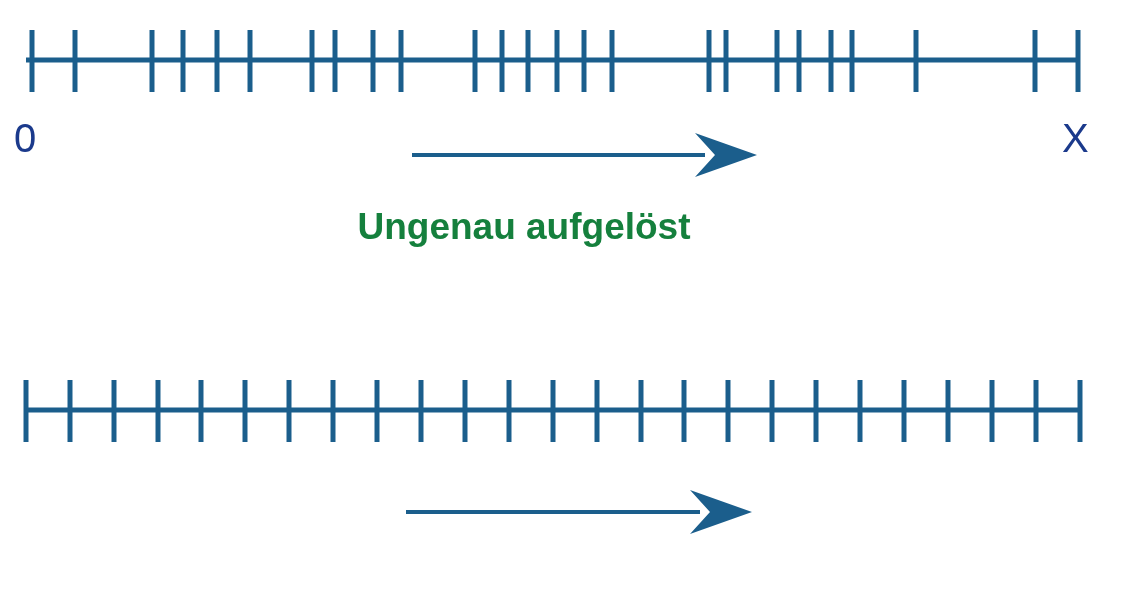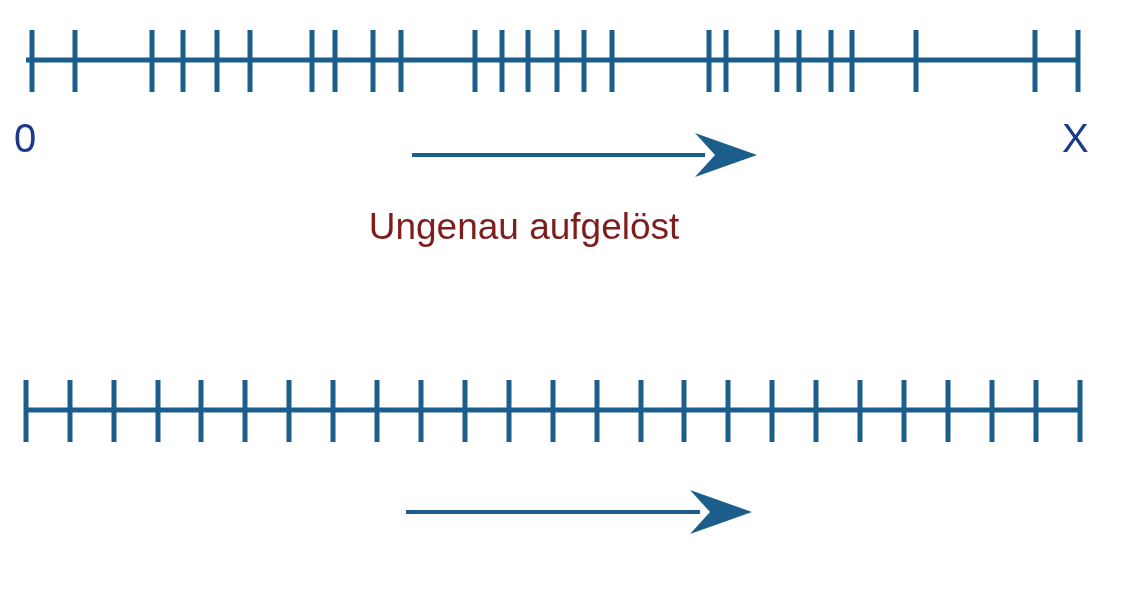--- a/index.html
+++ b/index.html
@@ -51,22 +51,22 @@
     letter-spacing: 0px;
     white-space: nowrap;
   }
 
   .caption {
     position: absolute;
     width: 1048px;
     text-align: center;
     font-family: "Liberation Sans", sans-serif;
     font-size: 37px;
-    font-weight: normal;
-    color: #7f1d1d;
+    font-weight: bold;
+    color: #15803d;
     line-height: 1;
     white-space: nowrap;
   }
 
   #label-zero-coarse { left: 14px;  top: 118px; }
   #label-x-coarse    { left: 1062px; top: 118px; }
   #caption-coarse    { left: 0px;   top: 208px; }
 </style>
 </head>
 <body>

